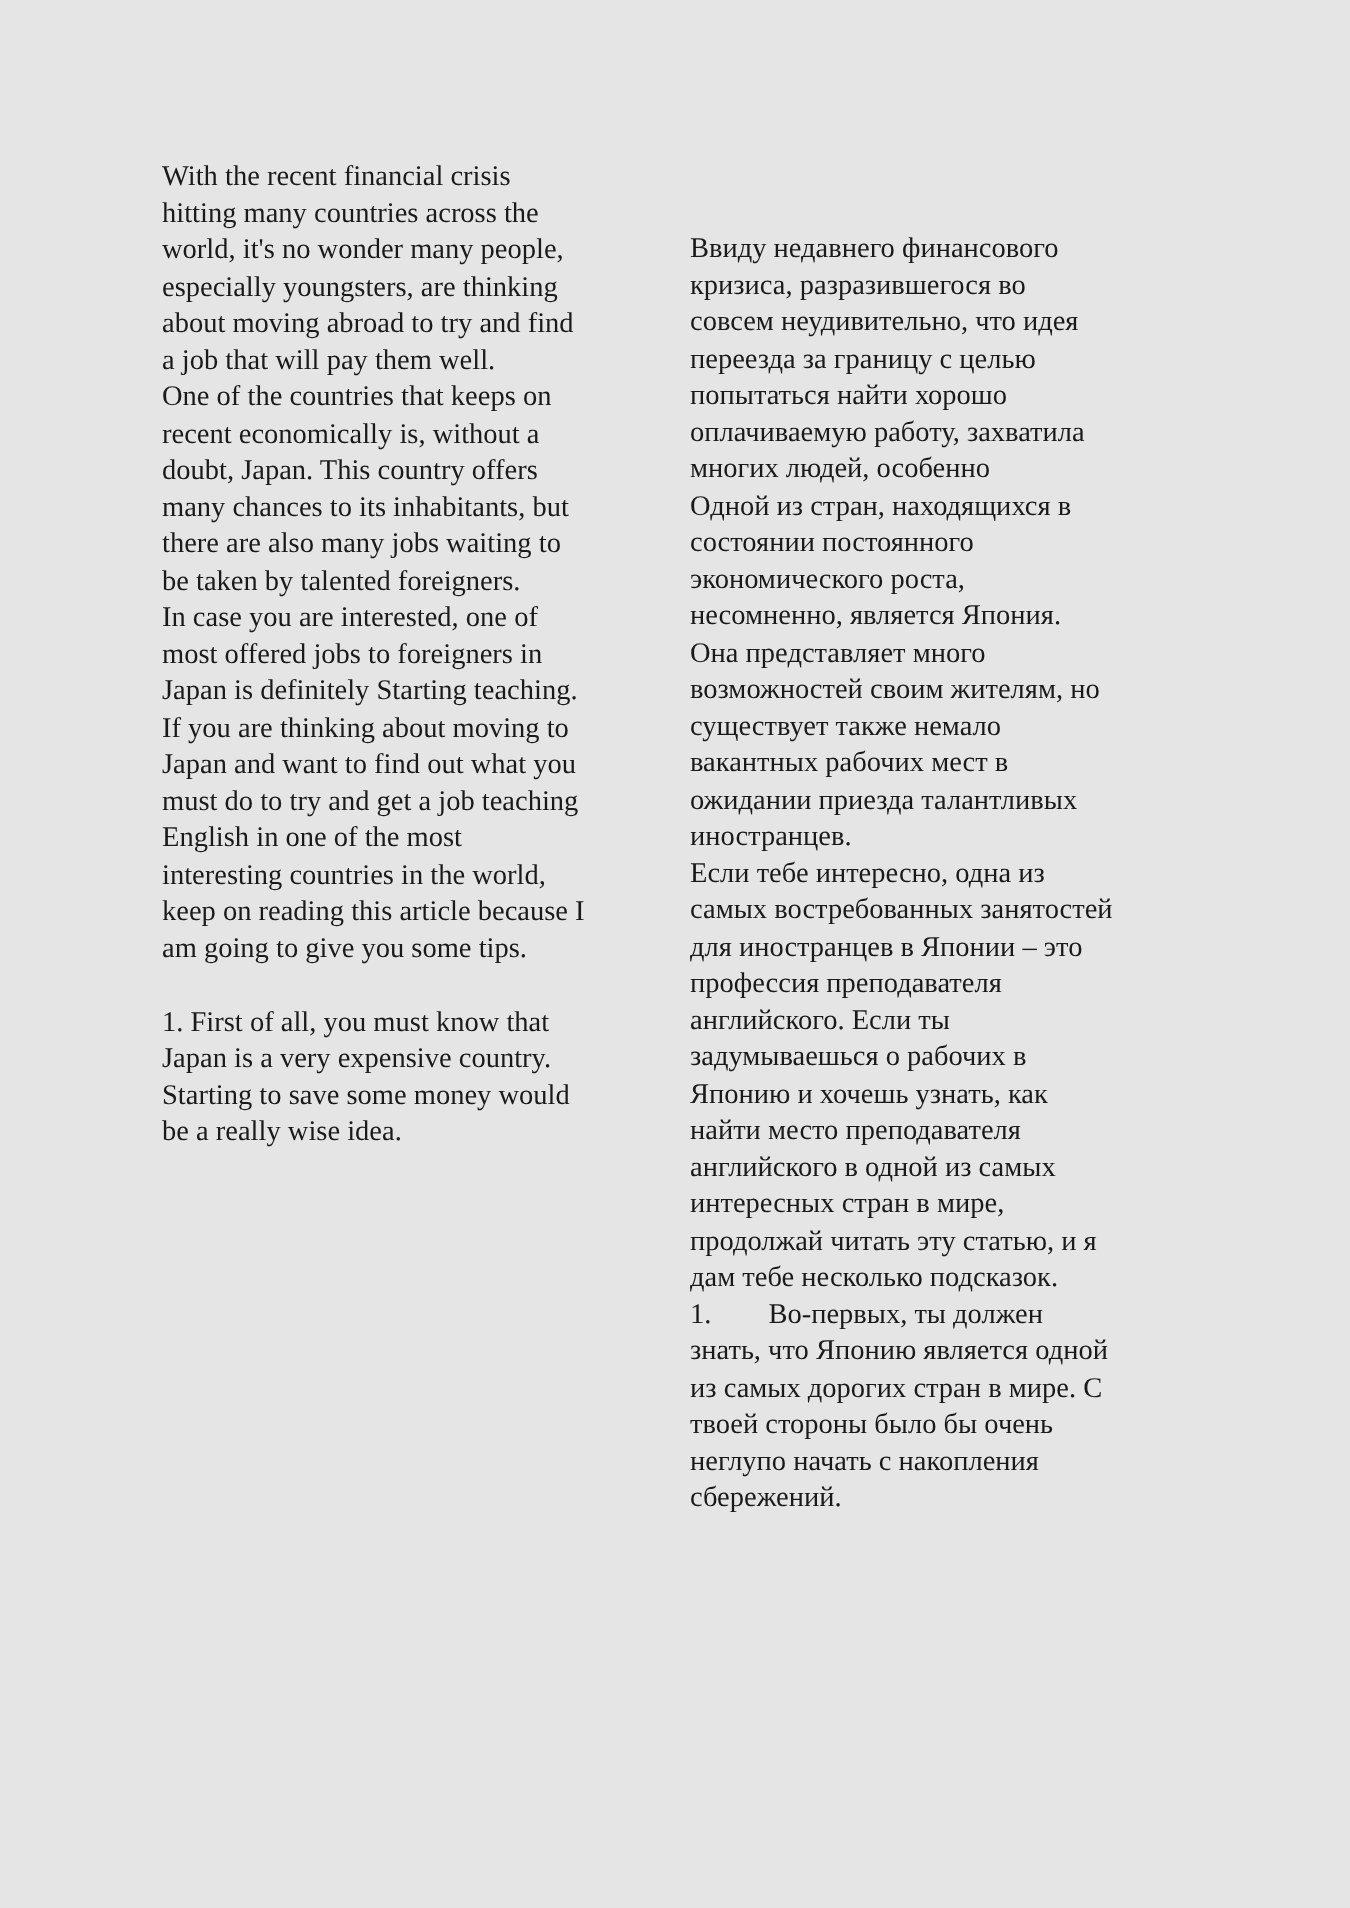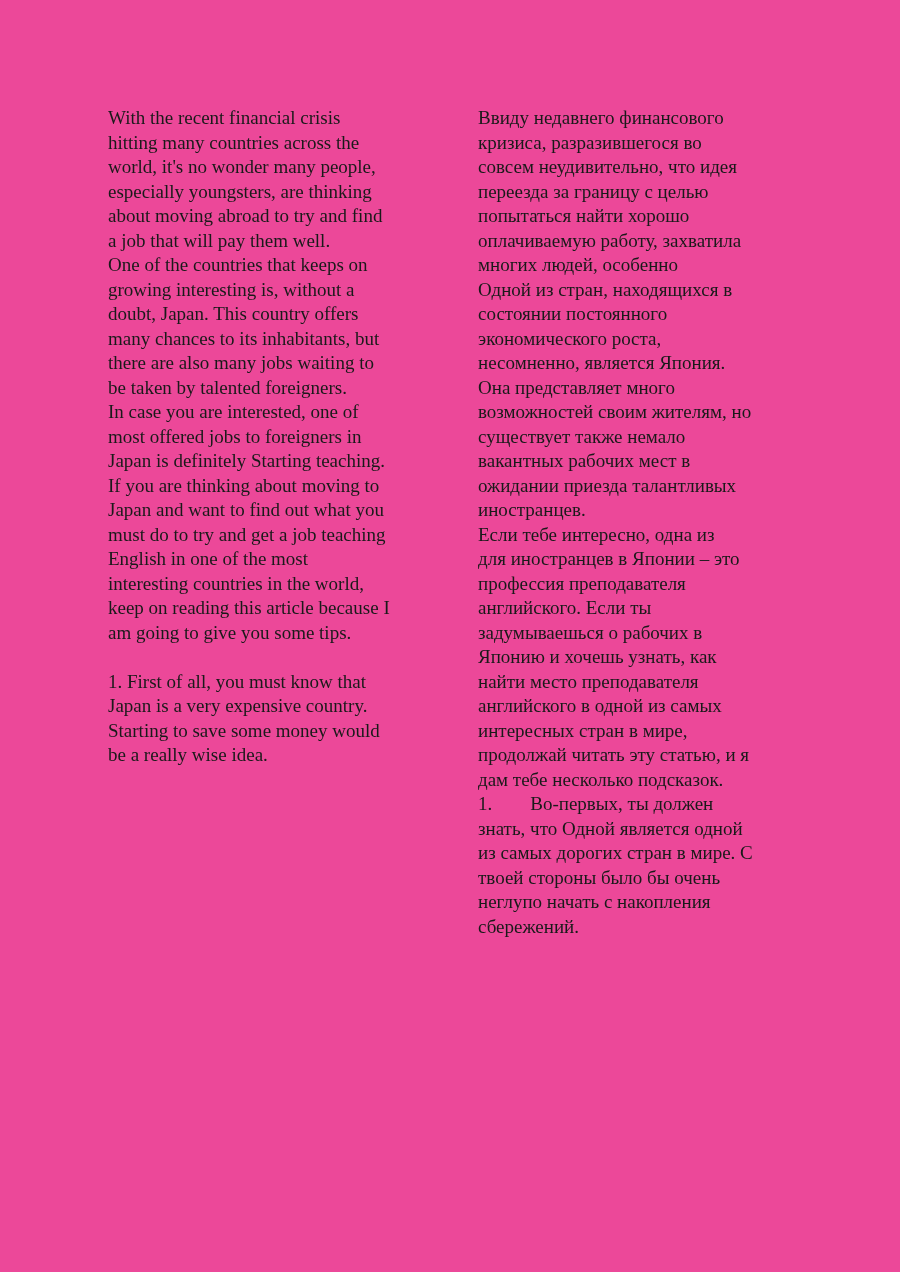--- a/index.html
+++ b/index.html
@@ -10,55 +10,56 @@
     width: 900px;
     height: 1272px;
     background: #ffffff;
     position: relative;
     overflow: hidden;
     font-family: "Liberation Serif", "DejaVu Serif", serif;
   }
   .page {
     position: absolute;
     inset: 0;
-    background: #ec4899;
+    background: #e5e5e5;
   }
   .column {
     position: absolute;
     top: 106px;
     font-size: 19px;
     line-height: 24.5px;
     color: #1a1a1a;
   }
   .col-en {
     left: 108px;
     width: 350px;
   }
   .col-ru {
-    left: 478px;
+    left: 460px;
     width: 350px;
+    margin-top: 48px;
   }
   .text-line {
     white-space: pre;
     height: 24.5px;
   }
 </style>
 </head>
 <body>
 
 <div class="page">
   <div class="column col-en">
       <div class="text-line">With the recent financial crisis</div>
       <div class="text-line">hitting many countries across the</div>
       <div class="text-line">world, it's no wonder many people,</div>
       <div class="text-line">especially youngsters, are thinking</div>
       <div class="text-line">about moving abroad to try and find</div>
       <div class="text-line">a job that will pay them well.</div>
       <div class="text-line">One of the countries that keeps on</div>
-      <div class="text-line">growing interesting is, without a</div>
+      <div class="text-line">recent economically is, without a</div>
       <div class="text-line">doubt, Japan. This country offers</div>
       <div class="text-line">many chances to its inhabitants, but</div>
       <div class="text-line">there are also many jobs waiting to</div>
       <div class="text-line">be taken by talented foreigners.</div>
       <div class="text-line">In case you are interested, one of</div>
       <div class="text-line">most offered jobs to foreigners in</div>
       <div class="text-line">Japan is definitely Starting teaching.</div>
       <div class="text-line">If you are thinking about moving to</div>
       <div class="text-line">Japan and want to find out what you</div>
       <div class="text-line">must do to try and get a job teaching</div>
@@ -84,30 +85,31 @@
       <div class="text-line">состоянии постоянного</div>
       <div class="text-line">экономического роста,</div>
       <div class="text-line">несомненно, является Япония.</div>
       <div class="text-line">Она представляет много</div>
       <div class="text-line">возможностей своим жителям, но</div>
       <div class="text-line">существует также немало</div>
       <div class="text-line">вакантных рабочих мест в</div>
       <div class="text-line">ожидании приезда талантливых</div>
       <div class="text-line">иностранцев.</div>
       <div class="text-line">Если тебе интересно, одна из</div>
+      <div class="text-line">самых востребованных занятостей</div>
       <div class="text-line">для иностранцев в Японии – это</div>
       <div class="text-line">профессия преподавателя</div>
       <div class="text-line">английского. Если ты</div>
       <div class="text-line">задумываешься о рабочих в</div>
       <div class="text-line">Японию и хочешь узнать, как</div>
       <div class="text-line">найти место преподавателя</div>
       <div class="text-line">английского в одной из самых</div>
       <div class="text-line">интересных стран в мире,</div>
       <div class="text-line">продолжай читать эту статью, и я</div>
       <div class="text-line">дам тебе несколько подсказок.</div>
       <div class="text-line">1.        Во-первых, ты должен</div>
-      <div class="text-line">знать, что Одной является одной</div>
+      <div class="text-line">знать, что Японию является одной</div>
       <div class="text-line">из самых дорогих стран в мире. С</div>
       <div class="text-line">твоей стороны было бы очень</div>
       <div class="text-line">неглупо начать с накопления</div>
       <div class="text-line">сбережений.</div>
     </div>
 </div>
 
 </body></html>

